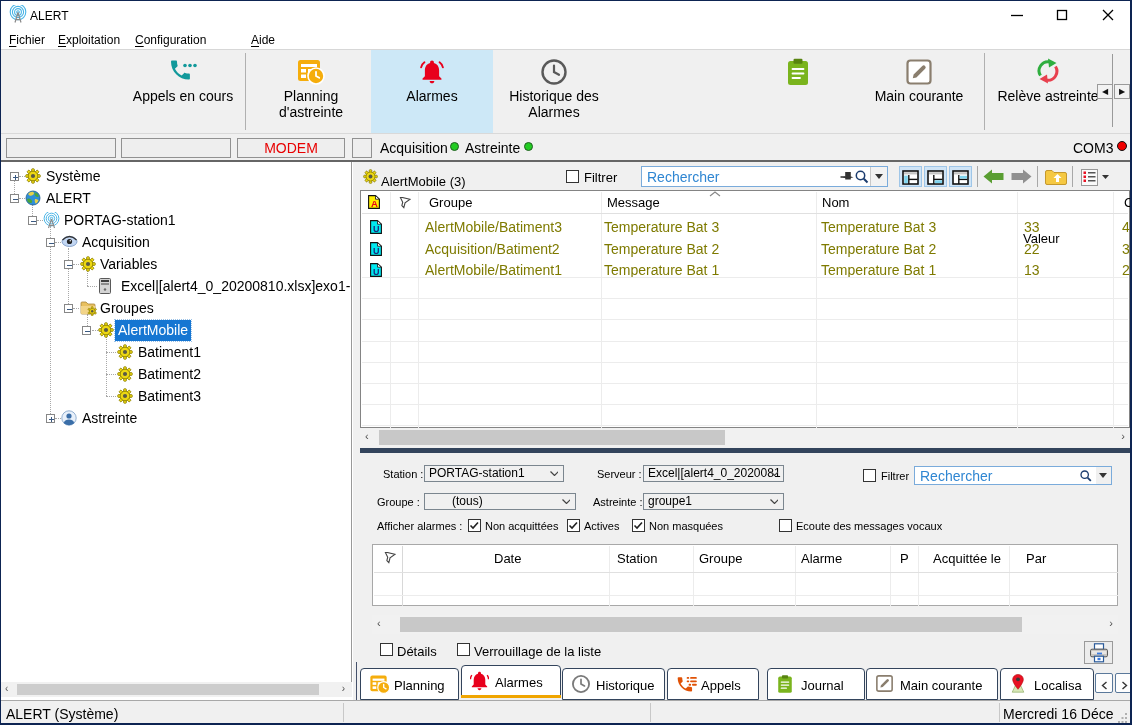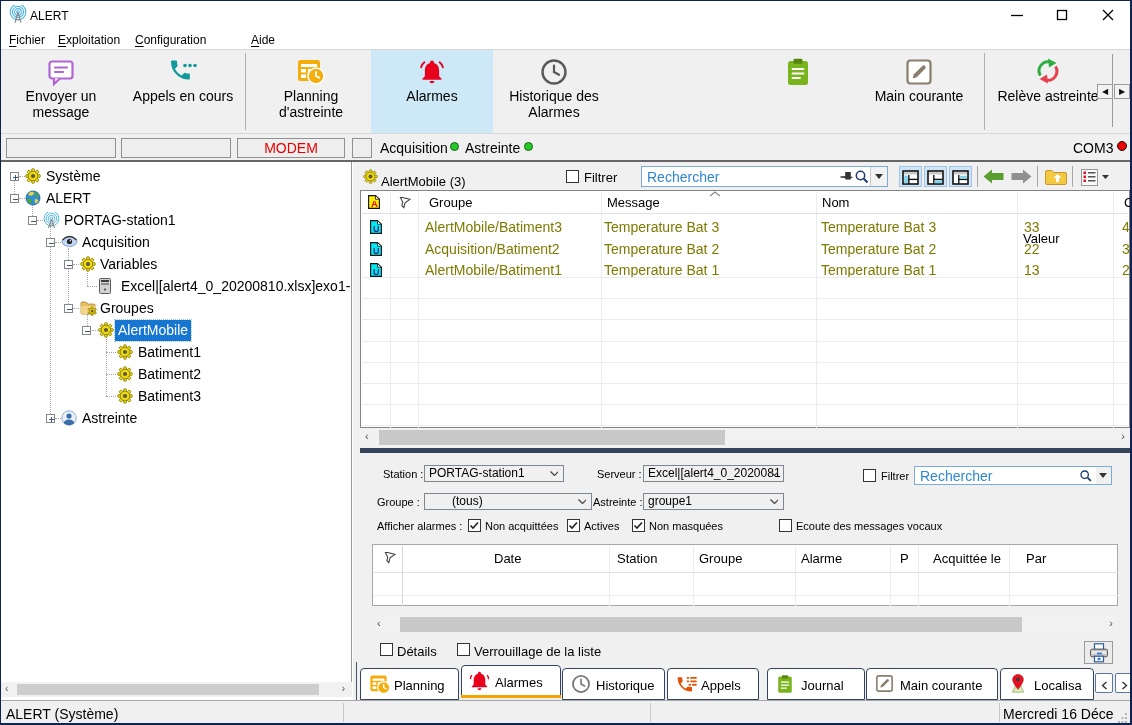--- a/index.html
+++ b/index.html
@@ -106,30 +106,20 @@
     <span class="menu-item" style="left:57px;"><u>E</u>xploitation</span>
     <span class="menu-item" style="left:134px;"><u>C</u>onfiguration</span>
     <span class="menu-item" style="left:222px;margin-left:28px;"><u>A</u>ide</span>
   </div>
   <div class="abs" style="left:1px;top:49px;width:1129px;height:1px;background:#d7d7d7;"></div>
 
   <div class="abs" id="toolbar">
     <div id="tb-sel"></div>
     <div class="tsep" style="left:244px;"></div>
     <div class="tsep" style="left:983px;"></div>
-    <div class="tbtn" style="left:-1px;">
-        <div class="ticon" id="ic-msg" style="width:30px;"><svg width="30" height="28" viewBox="0 0 30 28">
-            <g fill="none" stroke="#b164d4" stroke-width="2.2">
-              <rect x="3.5" y="3.5" width="23" height="17" rx="2.5" fill="#fff"></rect>
-              <path d="M8 20.5 L8 26 L14 20.5" fill="#fff"></path>
-              <path d="M9 9.5 L21 9.5 M9 14 L17 14" stroke-linecap="round"></path>
-            </g>
-          </svg></div>
-        <div class="tlabel">Envoyer un<br>message</div>
-      </div>
     <div class="tbtn" style="left:121px;">
         <div class="ticon" id="ic-phone" style="width:30px;"><svg width="30" height="26" viewBox="0 0 30 26">
             <path d="M6.9 10.7c1.5 2.9 3.9 5.3 6.8 6.8l2.3-2.3c.3-.3.7-.4 1.1-.3 1.2.4 2.4.6 3.7.6.6 0 1.1.5 1.1 1.1v3.8c0 .6-.5 1.1-1.1 1.1C11 21.5 3 13.5 3 3.7 3 3.1 3.5 2.6 4.1 2.6h3.8c.6 0 1.1.5 1.1 1.1 0 1.3.2 2.5.6 3.7.1.4 0 .8-.3 1.1l-2.4 2.2z" fill="#12999b"></path>
             <circle cx="17" cy="7.5" r="1.8" fill="#12999b"></circle>
             <circle cx="22" cy="7.5" r="1.8" fill="#12999b"></circle>
             <circle cx="27" cy="7.5" r="1.8" fill="#12999b"></circle>
           </svg></div>
         <div class="tlabel">Appels en cours</div>
       </div>
     <div class="tbtn" style="left:249px;">
@@ -610,21 +600,21 @@
           <circle cx="6.5" cy="6.5" r="4.2" fill="none" stroke="#1b3c6e" stroke-width="1.5"></circle>
           <line x1="9.8" y1="9.8" x2="13.5" y2="13.5" stroke="#1b3c6e" stroke-width="2"></line>
         </svg>
       <div style="position:absolute;right:0;top:0;width:15px;height:17px;background:#f0f0f0;">
           <svg style="position:absolute;left:3px;top:6px;" width="9" height="6">
             <path d="M0 0 L8 0 L4 5 Z" fill="#333"></path>
           </svg>
         </div>
     </div>
     <label class="flabel" style="left:17px;top:43px;">Groupe :</label>
-    <div class="ddown" style="left:64px;top:40px;width:168px;padding-left:27px;">(tous)<svg class="ddarrow" width="9" height="6">
+    <div class="ddown" style="left:64px;top:40px;width:152px;padding-left:27px;">(tous)<svg class="ddarrow" width="9" height="6">
           <path d="M0.5 0.5 L4.5 4.5 L8.5 0.5" fill="none" stroke="#444" stroke-width="1.2"></path>
         </svg></div>
     <label class="flabel" style="left:233px;top:43px;">Astreinte :</label>
     <div class="ddown" style="left:283px;top:40px;width:141px;">groupe1<svg class="ddarrow" width="9" height="6">
           <path d="M0.5 0.5 L4.5 4.5 L8.5 0.5" fill="none" stroke="#444" stroke-width="1.2"></path>
         </svg></div>
     <label class="flabel" style="left:17px;top:67px;">Afficher alarmes :</label>
     <div class="cb" style="left:108px;top:66px;"><svg width="11" height="11" viewBox="0 0 11 11">
           <path d="M1.5 5.5 L4 8 L9 2.5" fill="none" stroke="#222" stroke-width="1.6"></path>
         </svg></div>

